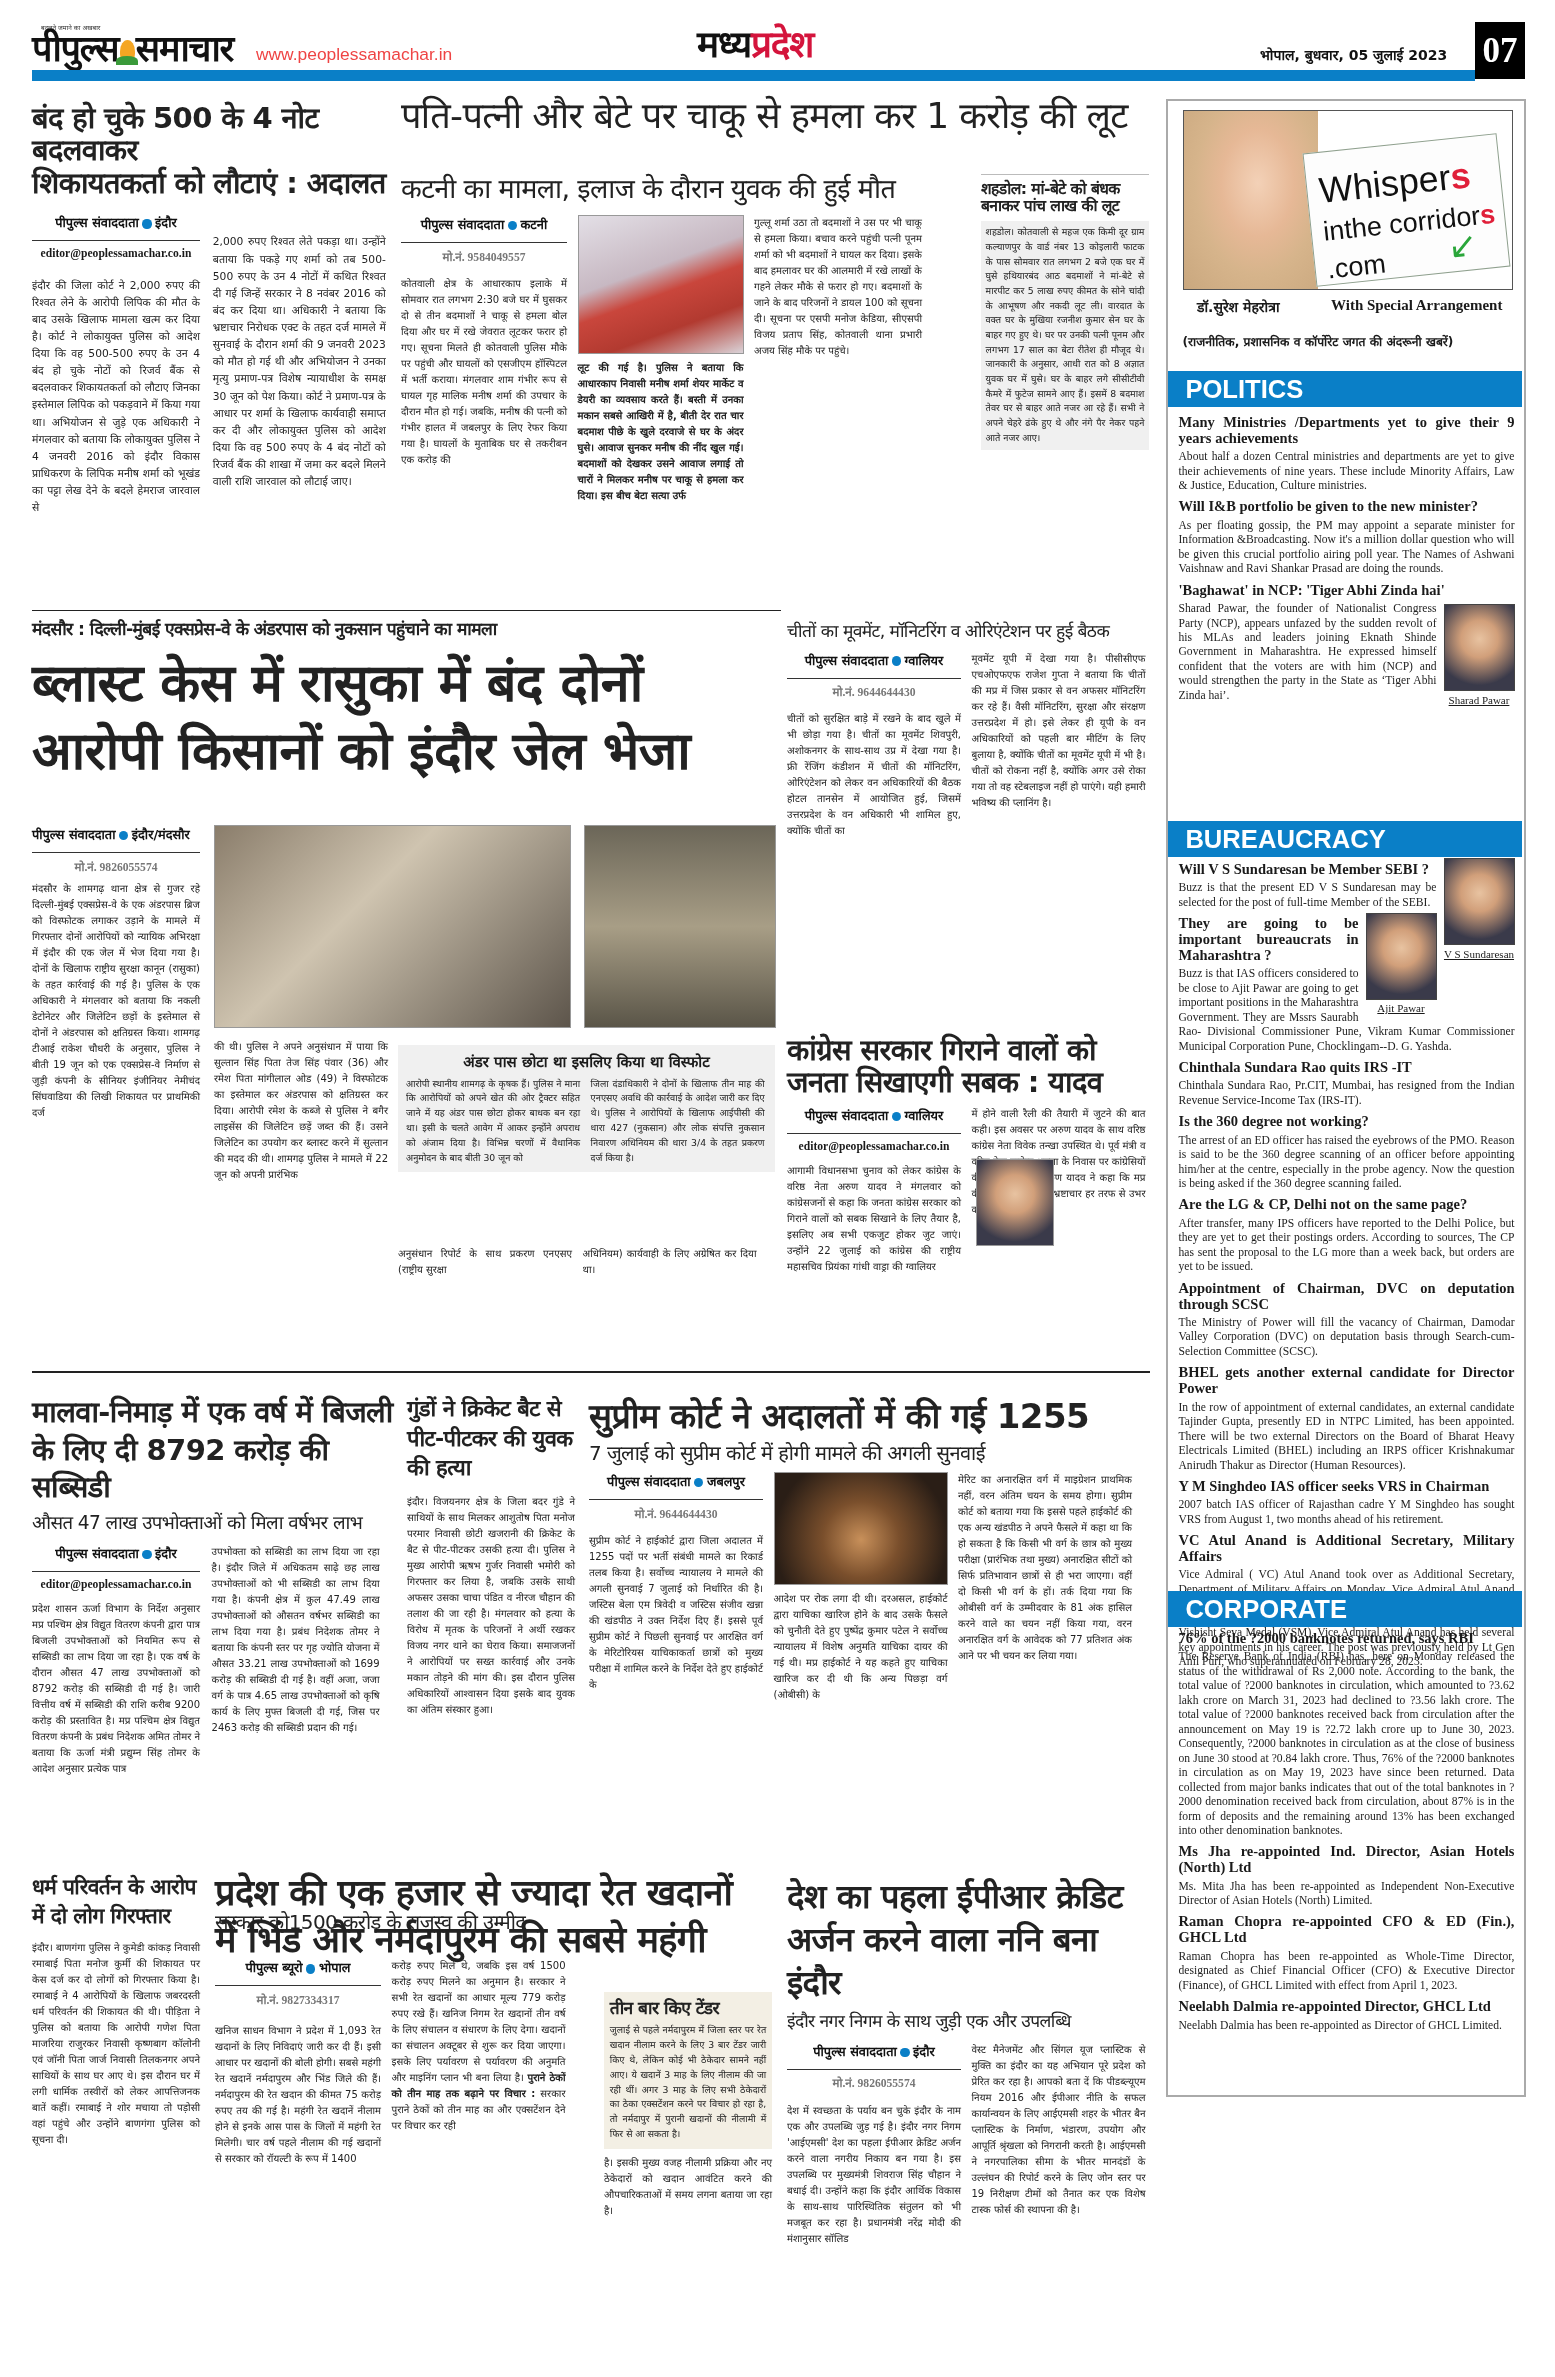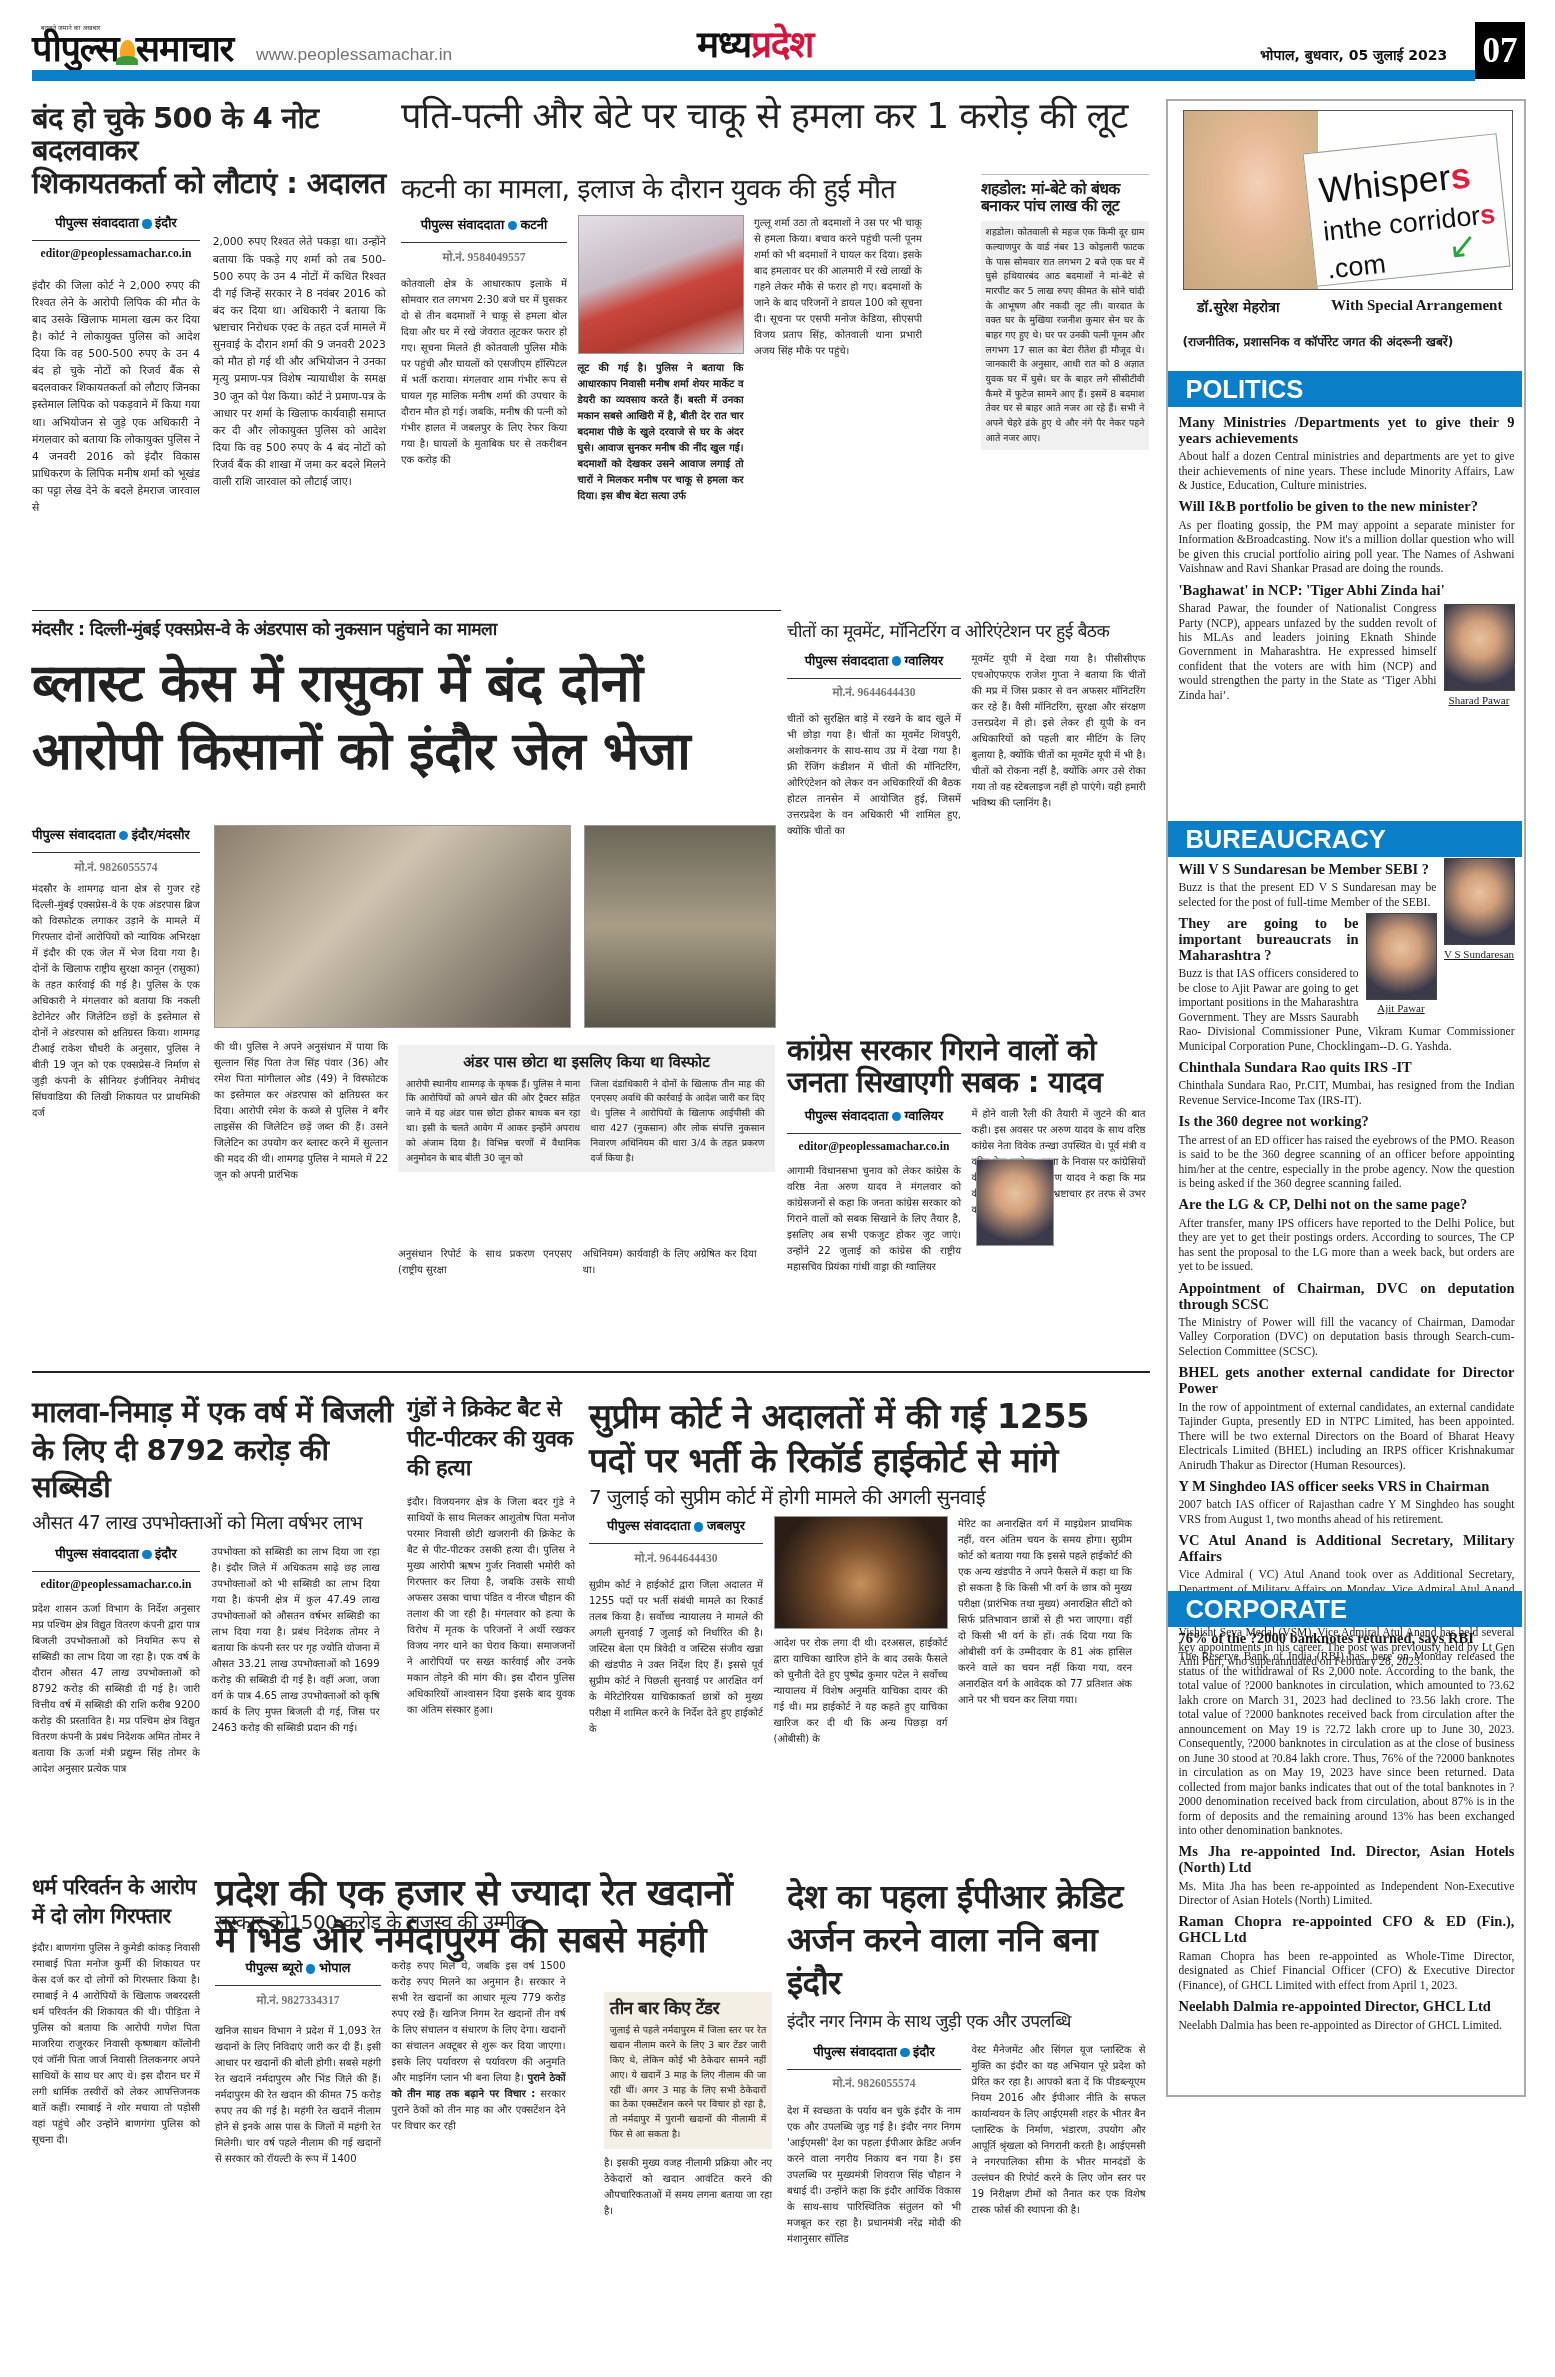--- a/index.html
+++ b/index.html
@@ -3,21 +3,21 @@
 <meta charset="utf-8">
 <style>
   * { box-sizing: border-box; margin: 0; padding: 0; }
   body { width: 1555px; height: 2377px; background: #fff; font-family: "DejaVu Sans", sans-serif; color: #1a1a1a; position: relative; overflow: hidden; }
   .abs { position: absolute; }
   .masthead { left: 0; top: 0; width: 1555px; height: 81px; }
   .logo { left: 32px; top: 23px; font-size: 36px; font-weight: bold; letter-spacing: -1.2px; color: #111; }
   .logo-tag { left: 41px; top: 23px; font-size: 6.4px; color: #333; }
   .logo-flower { display: inline-block; width: 15px; height: 23px; background: #f5a623; border-radius: 50% 50% 40% 40%; vertical-align: middle; margin: 0 1.2px; position: relative; }
   .logo-flower::after { content: ""; position: absolute; left: -3.5px; bottom: -2.3px; width: 22px; height: 9.3px; background: #3a9a3a; border-radius: 50% 50% 0 0; }
-  .url { left: 256px; top: 44px; font-family: "Liberation Sans", sans-serif; font-size: 17.4px; color: #737373; }
+  .url { left: 256px; top: 44px; font-family: "Liberation Sans", sans-serif; font-size: 17.4px; color: #ef4444; }
   .section-name { left: 697px; top: 17.4px; font-size: 37px; font-weight: bold; color: #111; letter-spacing: -1.2px; }
   .section-name .red { color: #d4143c; }
   .dateline { left: 1260px; top: 45px; font-size: 14px; font-weight: bold; color: #111; }
   .page-no { left: 1475px; top: 22px; width: 50px; height: 57px; background: #000; color: #fff; font-family: "Liberation Serif", serif; font-size: 35px; font-weight: bold; text-align: center; line-height: 57px; }
   .blue-bar { left: 32px; top: 70px; width: 1443px; height: 10.5px; background: #0a7fc7; }
 
   .hl { font-weight: bold; color: #222; letter-spacing: -0.6px; line-height: 1.12; }
   .hl-light { font-weight: normal; color: #222; letter-spacing: -0.6px; line-height: 1.12; }
   .byline { font-size: 12.8px; font-weight: bold; text-align: center; padding-bottom: 9px; border-bottom: 1.2px solid #333; color: #111; }
   .byline .dot { display: inline-block; width: 9.3px; height: 9.3px; border-radius: 50%; background: #0a7fc7; vertical-align: middle; margin: 0 3.5px; }
@@ -199,21 +199,20 @@
 </div>
 
 <div class="abs" style="left:407px; top:1394px; width:168px;">
   <div class="hl" style="font-size:22px; line-height:1.35;">गुंडों ने क्रिकेट बैट से पीट-पीटकर की युवक की हत्या</div>
   <p class="body-sm" style="margin-top:10.5px;">इंदौर। विजयनगर क्षेत्र के जिला बदर गुंडे ने साथियों के साथ मिलकर आशुतोष पिता मनोज परमार निवासी छोटी खजरानी की क्रिकेट के बैट से पीट-पीटकर उसकी हत्या दी। पुलिस ने मुख्य आरोपी ऋषभ गुर्जर निवासी भमोरी को गिरफ्तार कर लिया है, जबकि उसके साथी अफसर उसका चाचा पंडित व नीरज चौहान की तलाश की जा रही है। मंगलवार को हत्या के विरोध में मृतक के परिजनों ने अर्थी रखकर विजय नगर थाने का घेराव किया। समाजजनों ने आरोपियों पर सख्त कार्रवाई और उनके मकान तोड़ने की मांग की। इस दौरान पुलिस अधिकारियों आश्वासन दिया इसके बाद युवक का अंतिम संस्कार हुआ।</p>
 </div>
 
 <div class="abs" style="left:589px; top:1394px; width:560px;">
   <div class="hl" style="font-size:34px; line-height:1.3;">
     <div>सुप्रीम कोर्ट ने अदालतों में की गई 1255</div>
-    <div>पदों पर भर्ती के रिकॉर्ड हाईकोर्ट से मांगे</div>
   </div>
   <div class="hl-light" style="font-size:20px; margin-top:3.5px;">7 जुलाई को सुप्रीम कोर्ट में होगी मामले की अगली सुनवाई</div>
   <div style="display:flex; gap:10.5px; margin-top:8.1px;">
     <div style="width:174px;">
       <div class="byline"><span>पीपुल्स संवाददाता</span><span class="dot"></span><span>जबलपुर</span></div>
       <div class="mobile">मो.नं. 9644644430</div>
       <p class="body-sm" style="margin-top:11.6px;">सुप्रीम कोर्ट ने हाईकोर्ट द्वारा जिला अदालत में 1255 पदों पर भर्ती संबंधी मामले का रिकार्ड तलब किया है। सर्वोच्च न्यायालय ने मामले की अगली सुनवाई 7 जुलाई को निर्धारित की है। जस्टिस बेला एम त्रिवेदी व जस्टिस संजीव खन्ना की खंडपीठ ने उक्त निर्देश दिए हैं। इससे पूर्व सुप्रीम कोर्ट ने पिछली सुनवाई पर आरक्षित वर्ग के मेरिटोरियस याचिकाकर्ता छात्रों को मुख्य परीक्षा में शामिल करने के निर्देश देते हुए हाईकोर्ट के</p>
     </div>
     <div style="width:174px;">
       <div class="photo photo-court" style="width:174px; height:113px;"></div>

